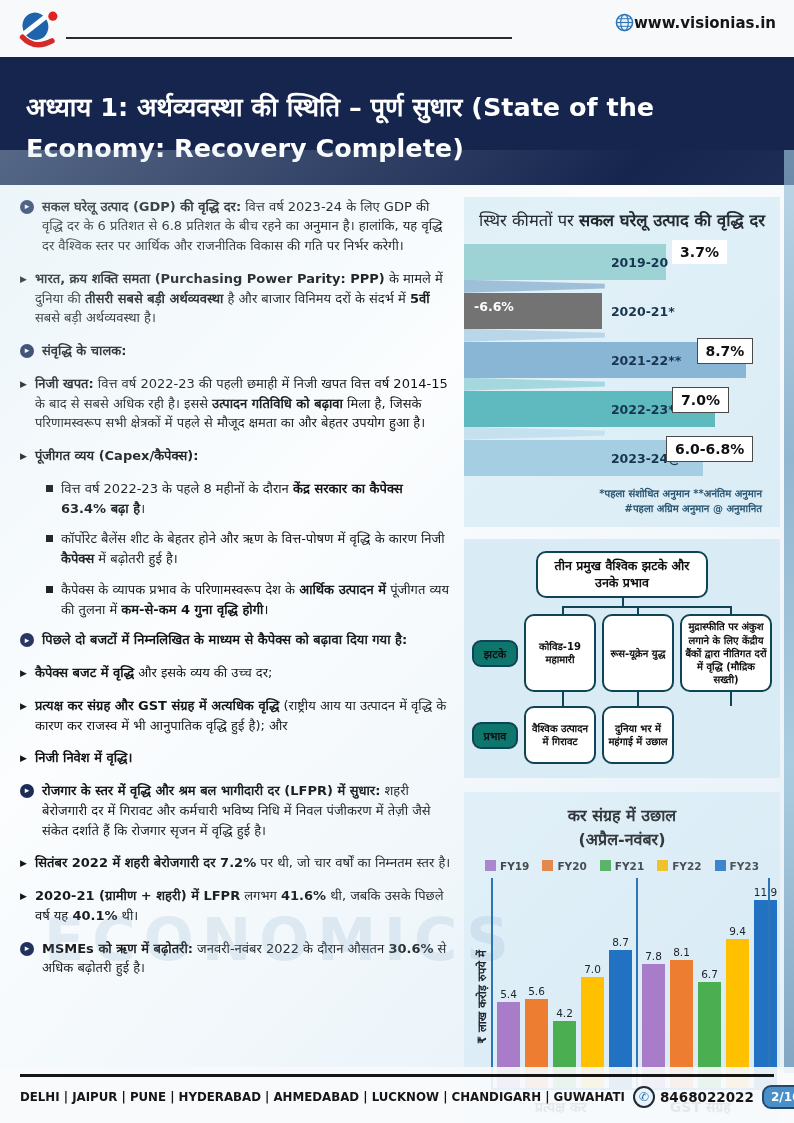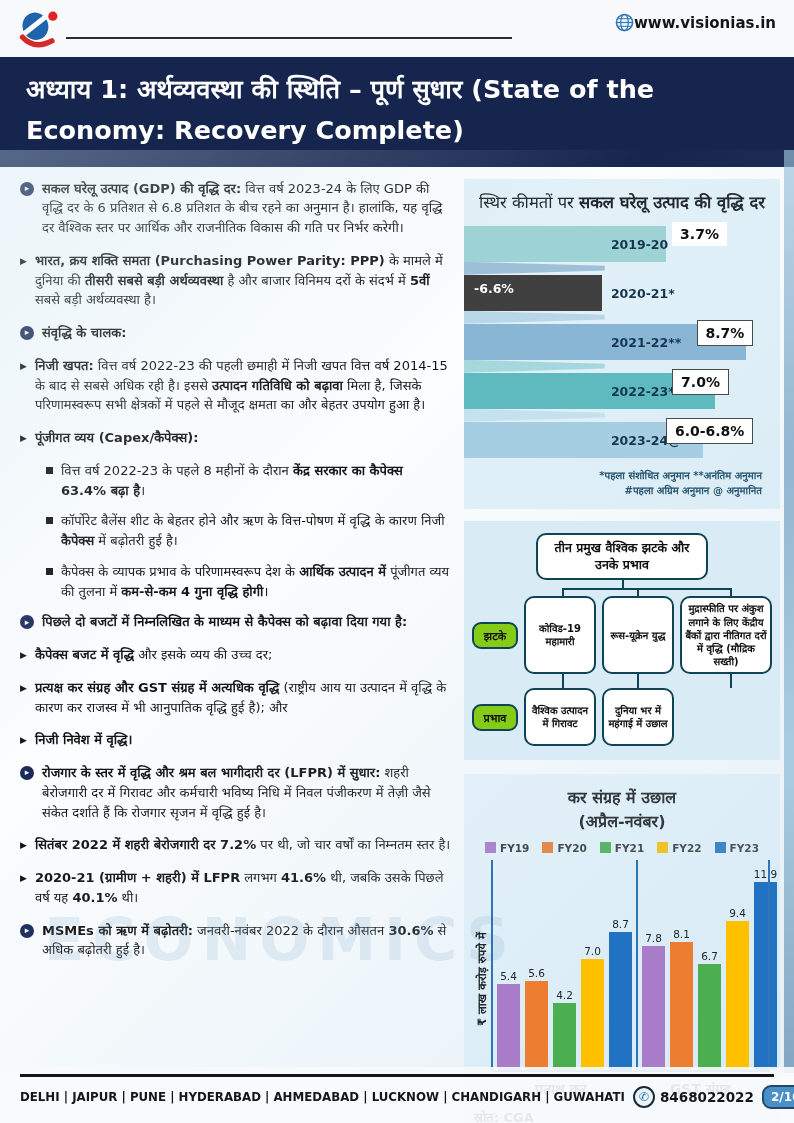--- a/index.html
+++ b/index.html
@@ -15,21 +15,21 @@
     color:rgba(110,155,190,.16); letter-spacing:8px; }
 
   
   .hdr { position:relative; height:57px; background:#f7f9fa; }
   .logo { position:absolute; left:18px; top:7px; width:44px; height:44px; }
   .hdr-line { position:absolute; left:66px; top:37px; width:446px; height:2px; background:#2b2b2b; }
   .url-wrap { position:absolute; right:18px; top:13px; display:flex; align-items:center; 
     font-weight:bold; font-size:15px; color:#151515; }
 
   
-  .banner { background:#16254e; color:#ffffff; padding:12px 26px 16px 26px;
+  .banner { background:#16254e; color:#ffffff; padding:30px 26px 16px 26px;
     font-size:25.5px; font-weight:bold; line-height:1.6; }
 
   
   .main { display:flex; gap:12px; padding:12px 14px 0 20px; }
   .left-col { width:432px; flex:none; }
   .right-col { flex:1; min-width:0; }
 
   
   .bullet { display:flex; gap:8px; margin-bottom:13px; font-size:13px; line-height:1.52; color:#121212; }
   .bullet.l3 { margin-left:26px; margin-bottom:11px; }
@@ -57,21 +57,21 @@
   .gdp-note { text-align:right; padding:10px 8px 2px 0; font-size:10px; font-weight:bold; color:#1c4a66; line-height:1.55; }
 
   
   .diagram { background:#d9ecf6; margin-top:12px; padding:12px 8px 14px; position:relative; }
   .diag-top { width:172px; margin:0 auto; background:#fff; border:2px solid #0f4456; border-radius:10px;
     padding:5px 6px; text-align:center; font-weight:bold; font-size:12.5px; color:#101010; line-height:1.35; }
   .diag-connect { position:relative; height:16px; }
   .vline { position:absolute; width:2px; background:#0f4456; }
   .hline { position:absolute; height:2px; background:#0f4456; }
   .diag-row { display:flex; gap:6px; align-items:stretch; }
-  .diag-label { flex:0 0 46px; align-self:center; background:#84cc16; border:2px solid #0f4456; border-radius:9px;
+  .diag-label { flex:0 0 46px; align-self:center; background:#0f766e; border:2px solid #0f4456; border-radius:9px;
     text-align:center; font-weight:bold; font-size:11px; color:#101010; padding:4px 2px; }
   .diag-box { background:#fff; border:2px solid #0f4456; border-radius:10px; padding:4px 3px; text-align:center;
     font-weight:bold; font-size:10px; color:#101010; display:flex; align-items:center; justify-content:center; line-height:1.32; }
   .shock-row .diag-box { min-height:54px; }
   .effect-row .diag-box { min-height:58px; }
   .col-a { flex:0 0 72px; } .col-b { flex:0 0 72px; } .col-c { flex:1; }
   .diag-connect2 { position:relative; height:14px; }
 
   
   .tax { background:#e9f5fb; margin-top:14px; padding:12px 10px 10px; }
@@ -212,21 +212,21 @@
         <div>
             <div class="gdp-row">
               <div class="gdp-bar" style="width: 66%; background: rgb(158, 211, 214);"></div>
               <span class="gdp-year">2019-20</span>
               <span class="gdp-val" style="left: 68%;">3.7%</span>
             </div>
             <div class="gdp-conn">
               <div class="gdp-wedge" style="background: rgb(76, 134, 178);"></div>
             </div>
             <div class="gdp-row">
-              <div class="gdp-bar" style="width: 45%; background: #404040;"><span class="neg-val">-6.6%</span></div>
+              <div class="gdp-bar" style="width: 45%; background: #737373;"><span class="neg-val">-6.6%</span></div>
               <span class="gdp-year">2020-21*</span>
             </div>
             <div class="gdp-conn">
               <div class="gdp-wedge" style="background: rgb(138, 182, 214);"></div>
             </div>
             <div class="gdp-row">
               <div class="gdp-bar" style="width: 92%; background: rgb(138, 182, 214);"></div>
               <span class="gdp-year">2021-22**</span>
               <span class="gdp-val boxed" style="left: 76%;">8.7%</span>
             </div>

